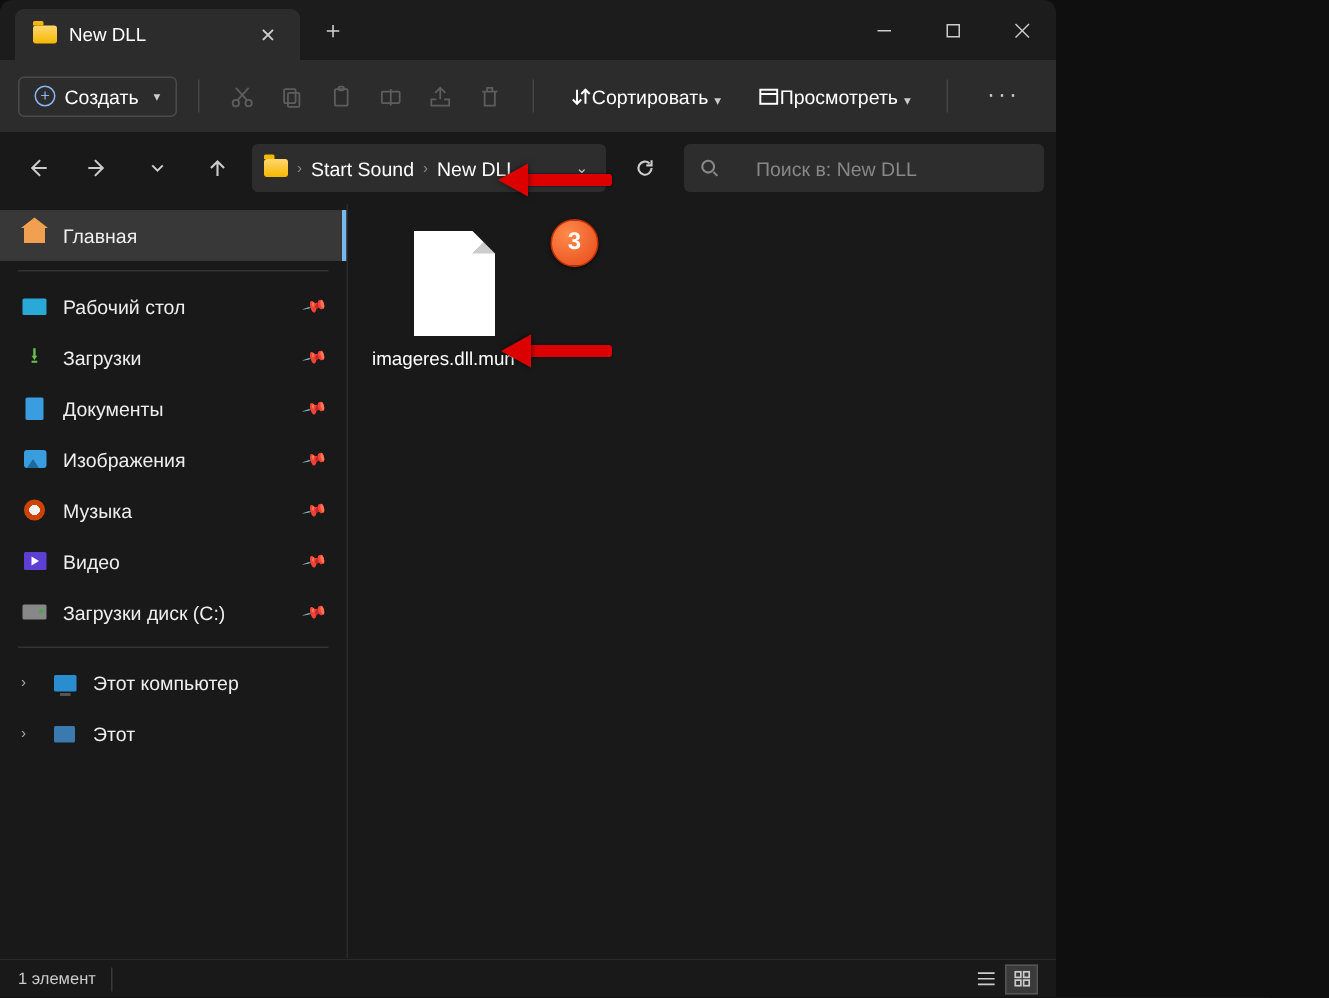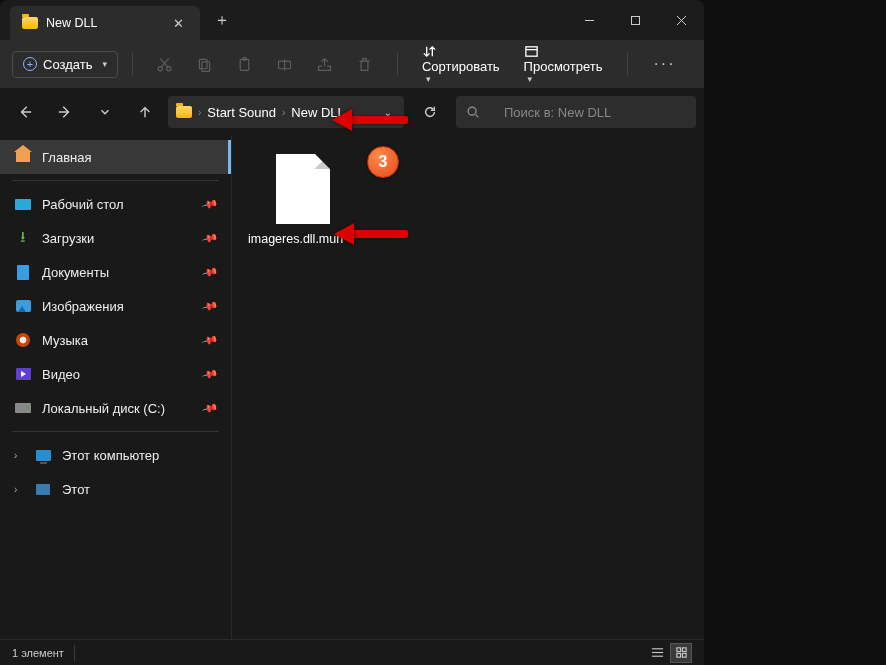--- a/index.html
+++ b/index.html
@@ -21,21 +21,21 @@
 
 
 .toolbar { height:48px; background:#2c2c2c; display:flex; align-items:center; padding:0 12px; gap:4px; }
 .btn-create { display:flex; align-items:center; gap:6px; border:1px solid #4a4a4a; border-radius:4px; padding:5px 10px; font-size:13px; color:#fff; }
 .btn-create .plus { width:14px; height:14px; border:1px solid #8ab4f8; border-radius:50%; display:flex; align-items:center; justify-content:center; color:#8ab4f8; font-size:11px; line-height:1; }
 .chev { font-size:9px; color:#ccc; margin-left:4px; }
 .tb-sep { width:1px; height:22px; background:#444; margin:0 10px; }
 .tb-icon { width:36px; height:36px; display:flex; align-items:center; justify-content:center; color:#999; }
 .tb-icon svg { width:17px; height:17px; stroke:#999; fill:none; stroke-width:1.4; }
 .tb-icon.disabled { opacity:.45; }
-.tb-text { display:flex; align-items:flex-start; gap:0; color:#fff; font-size:13px; padding:0 10px;flex-direction:column; }
+.tb-text { display:flex; align-items:flex-end; gap:0; color:#fff; font-size:13px; padding:0 10px; }
 .tb-text svg { width:15px; height:15px; stroke:#fff; fill:none; stroke-width:1.4; }
 .more { color:#ccc; font-size:16px; padding:0 12px; letter-spacing:2px; }
 
 
 .navrow { height:48px; background:#191919; display:flex; align-items:center; padding:0 8px; gap:6px; }
 .nav-btn { width:34px; height:34px; display:flex; align-items:center; justify-content:center; color:#ccc; }
 .nav-btn svg { width:14px; height:14px; stroke:#ccc; fill:none; stroke-width:1.6; }
 .addr { flex:1; height:32px; background:#2d2d2d; border-radius:4px; display:flex; align-items:center; padding:0 8px; gap:6px; font-size:13px; position:relative; }
 .addr .folder-ico { width:16px; height:12px; background:linear-gradient(#ffd66e,#f6b800); border-radius:2px; position:relative; }
 .addr .folder-ico::before { content:""; position:absolute; top:-3px; left:0; width:7px; height:3px; background:#f6b800; border-radius:1px 1px 0 0;}
@@ -278,21 +278,21 @@
         <span class="si-ico">
             <span class="ico-vid"></span>
           </span>
         <span>Видео</span>
         <span class="pin">📌</span>
       </div>
       <div class="side-item">
         <span class="si-ico">
             <span class="ico-drive"></span>
           </span>
-        <span>Локальный диск (C:)</span>
+        <span>Загрузки диск (C:)</span>
         <span class="pin">📌</span>
       </div>
       <div class="side-sep"></div>
       <div class="side-item">
         <span class="chevside">›</span>
         <span class="si-ico">
             <span class="ico-pc"></span>
           </span>
         <span>Этот компьютер</span>
       </div>

